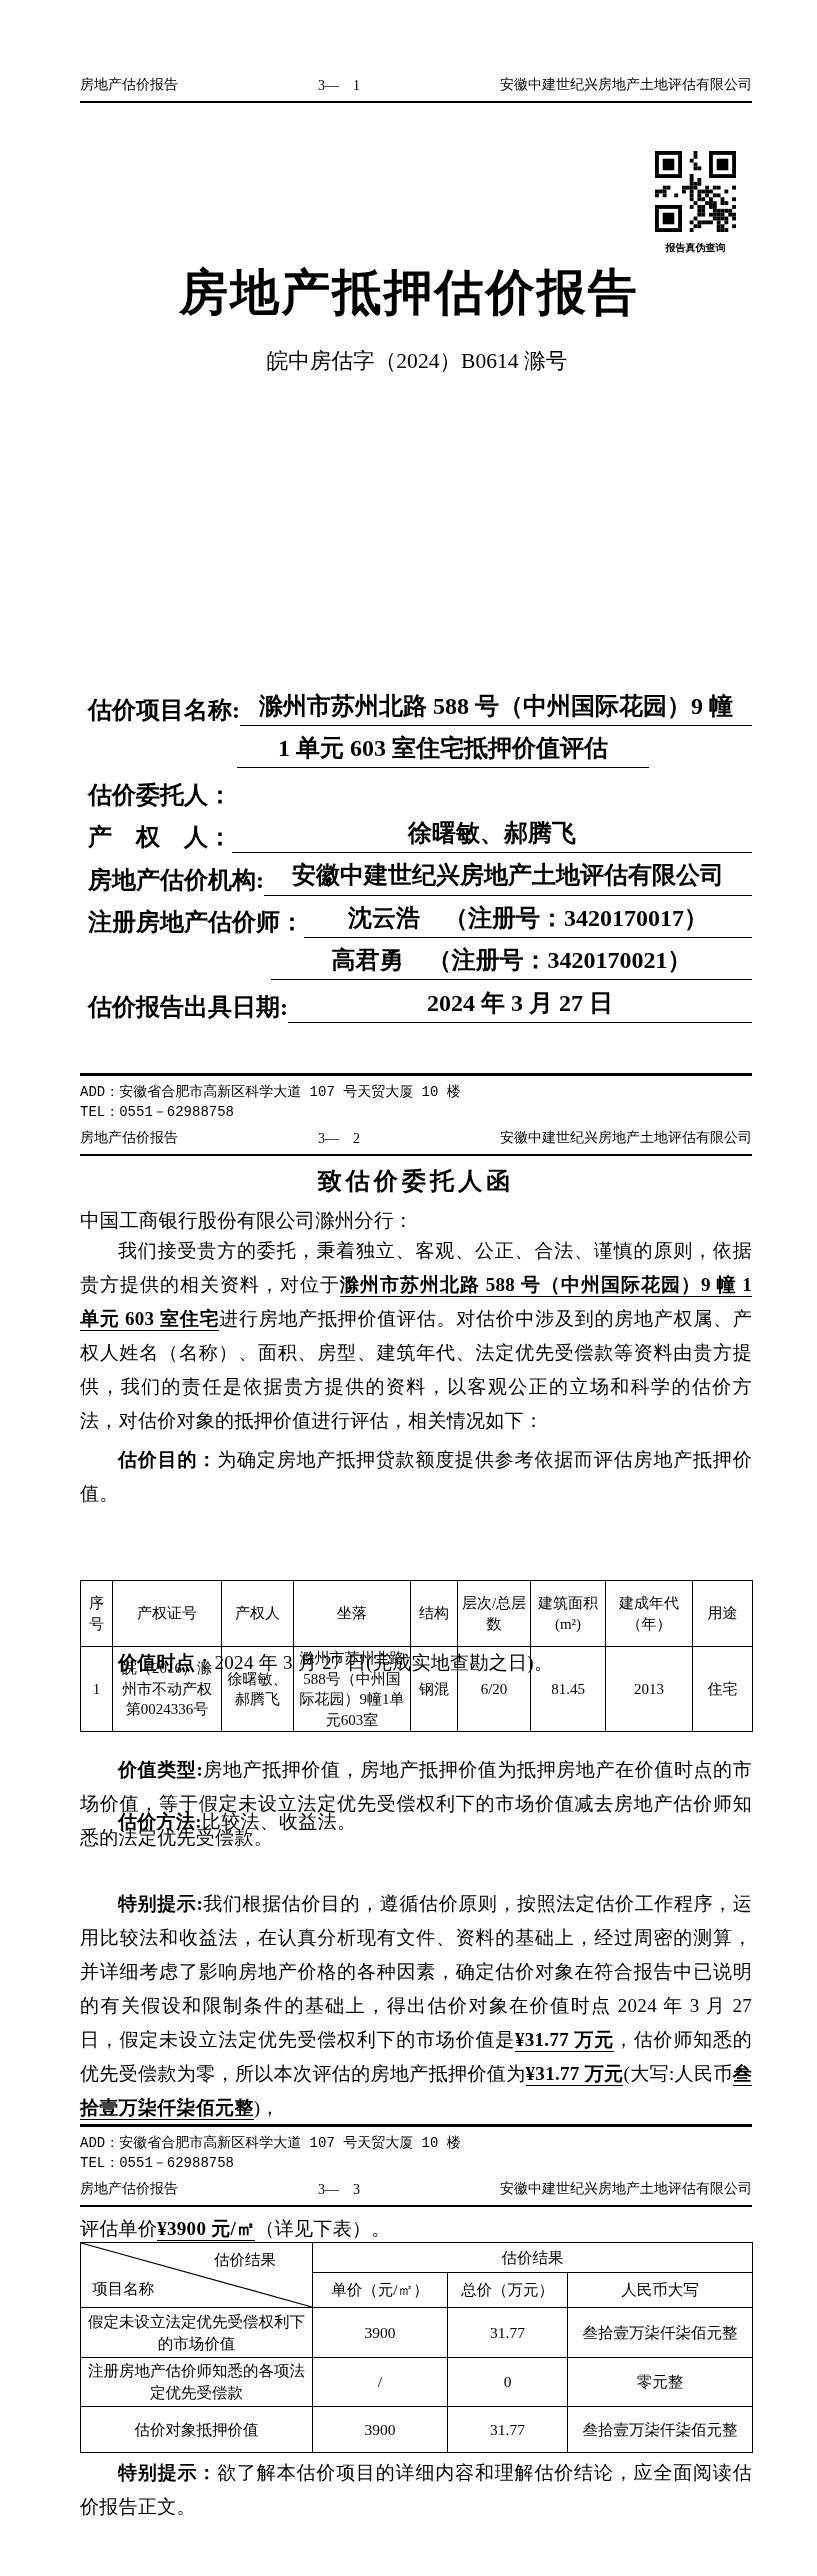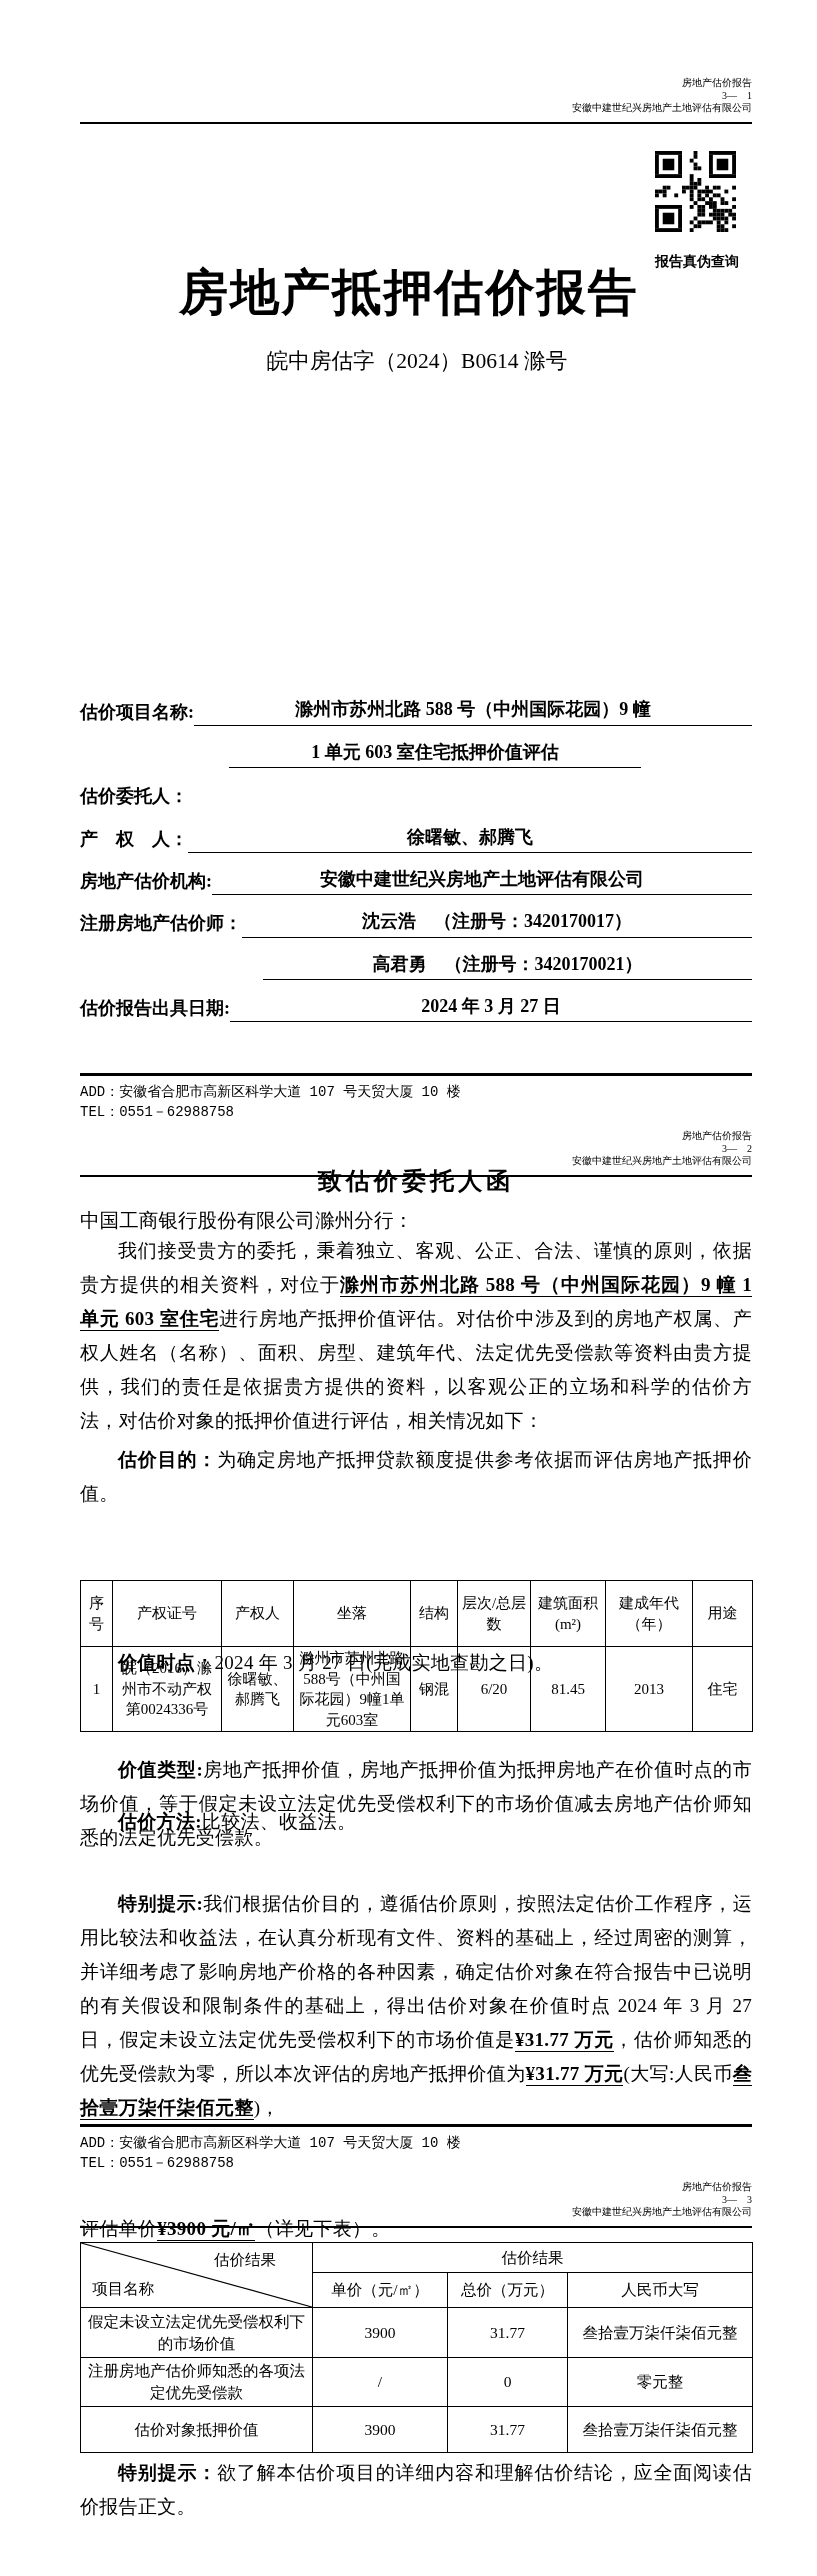--- a/index.html
+++ b/index.html
@@ -1,29 +1,29 @@
 <!DOCTYPE html>
 <html style="font-size:8.2px"><head>
 <meta charset="utf-8">
 <style>
   html,body{margin:0;padding:0;background:#ffffff;}
   .doc{position:relative;width:818px;height:3300px;background:#fff;color:#000;
        font-family:"Liberation Serif","DejaVu Serif",serif;overflow:hidden;}
   .abs{position:absolute;left:80px;width:672px;}
   
   .hdr{display:flex;justify-content:space-between;align-items:flex-end;
-       font-size:10px;border-bottom:2.6px solid #000;padding-bottom:7.2px;flex-direction:column;}
+       font-size:14px;border-bottom:2.6px solid #000;padding-bottom:7.2px;}
   .hdr .pg{white-space:pre;}
   
   .title{left:0;width:818px;text-align:center;font-size:49px;font-weight:bold;letter-spacing:2.1px;}
   .subtitle{left:8px;width:818px;text-align:center;font-size:21.6px;}
   .qr{position:absolute;width:81px;text-align:center;}
-  .qr .lbl{margin-top:19px;font-size:14px;font-weight:bold;white-space:nowrap;}
-  .frow{display:flex;align-items:center;height:29px;margin-bottom:13.4px;
-        font-size:18px;font-weight:bold;}
+  .qr .lbl{margin-top:7px;font-size:10px;font-weight:bold;white-space:nowrap;}
+  .frow{display:flex;align-items:flex-end;height:29px;margin-bottom:13.4px;
+        font-size:24px;font-weight:bold;margin-left:8px;}
   .flabel{white-space:nowrap;}
   .fvalue{flex:1;text-align:center;border-bottom:1.5px solid #000;padding-bottom:3.1px;white-space:nowrap;}
   .r2 .spacer{width:149px;}
   .r2 .fvalue{flex:none;width:412px;}
   .r7 .flabel{width:183px;}
   
   .para{font-size:19px;line-height:34px;text-align:justify;letter-spacing:0.3px;}
   .ind{text-indent:38px;}
   .b{font-weight:bold;}
   .u{font-weight:bold;border-bottom:1.5px solid #000;padding-bottom:1px;}

